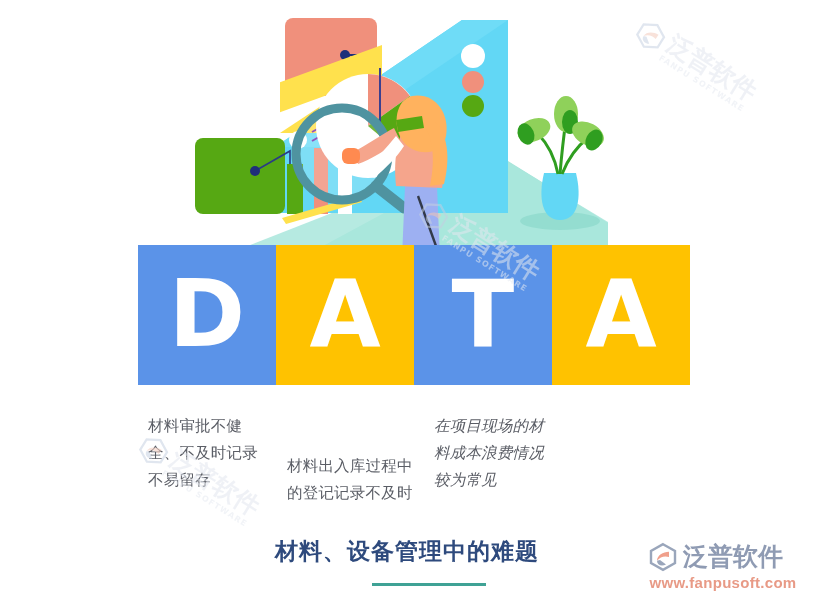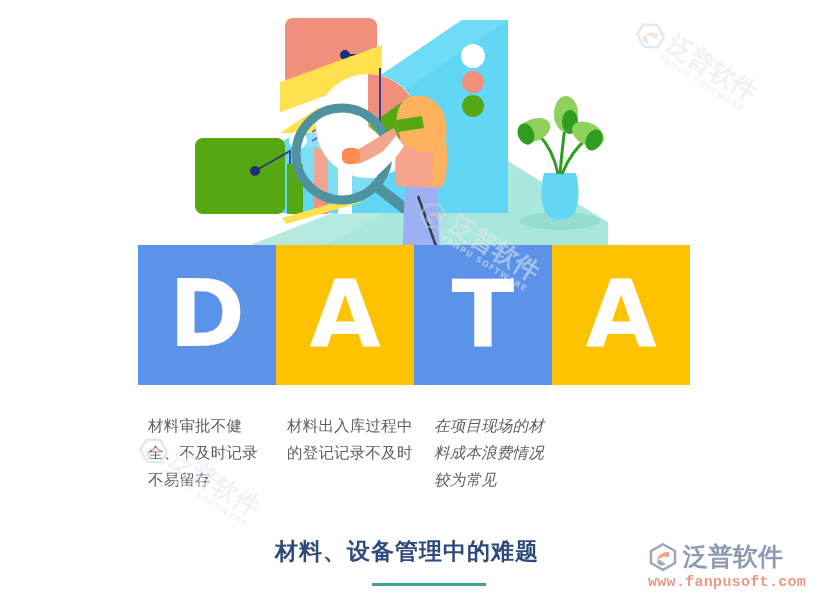--- a/index.html
+++ b/index.html
@@ -73,21 +73,21 @@
     width: 141px;
     padding-right: 6px;
     box-sizing: border-box;
     font-family: "DejaVu Sans", "Liberation Sans", sans-serif;
     font-size: 15.5px;
     line-height: 27px;
     color: #5b5e66;
     letter-spacing: 0.2px;
   }
   .caption:nth-child(1) { padding-left: 10px; }
-  .caption:nth-child(2) { padding-left: 8px; }
+  .caption:nth-child(2) { padding-left: 8px; margin-top: 40px; }
   .caption:nth-child(3) { padding-left: 14px; font-style: italic; }
   .caption:nth-child(4) { padding-left: 12px; }
 
   
   .footer-title {
     position: absolute;
     left: 0;
     top: 536px;
     width: 814px;
     text-align: center;
@@ -125,21 +125,21 @@
     font-family: "DejaVu Sans", "Liberation Sans", sans-serif;
     font-weight: 700;
     font-size: 25px;
     line-height: 1;
     color: #8f9bb3;
     letter-spacing: 0px;
   }
   .brand-url {
     margin-top: 1px;
     text-align: center;
-    font-family: Liberation Mono, monospace;
+    font-family: Liberation Sans, sans-serif;
     font-weight: 700;
     font-size: 15px;
     color: #e89a86;
     letter-spacing: 0.3px;
   }
 
   
   .wm {
     position: absolute;
     width: 170px;

